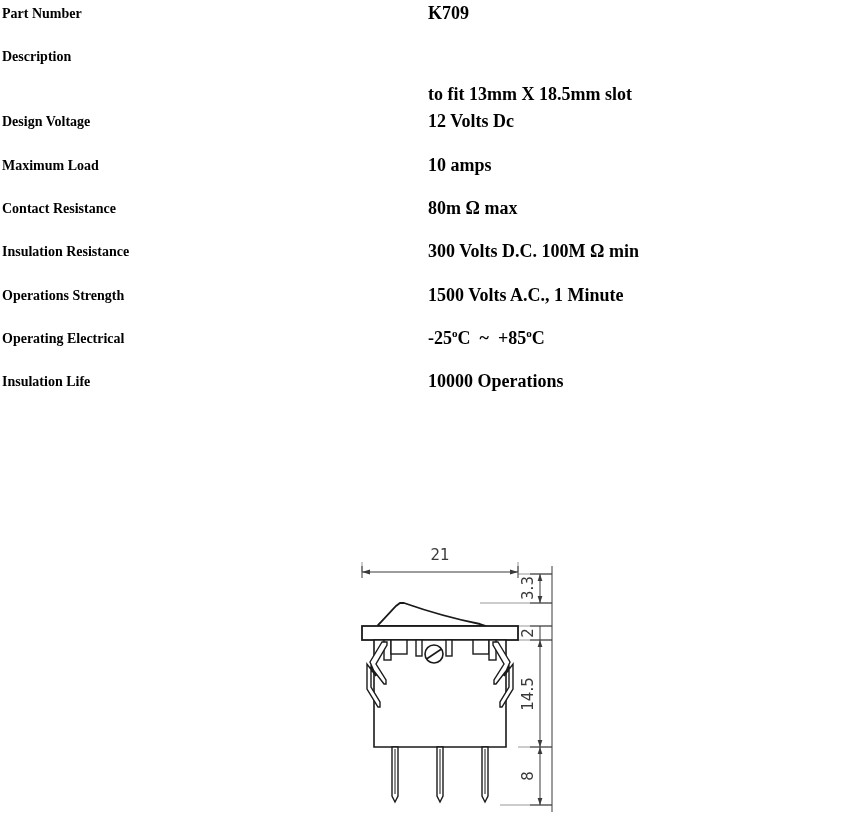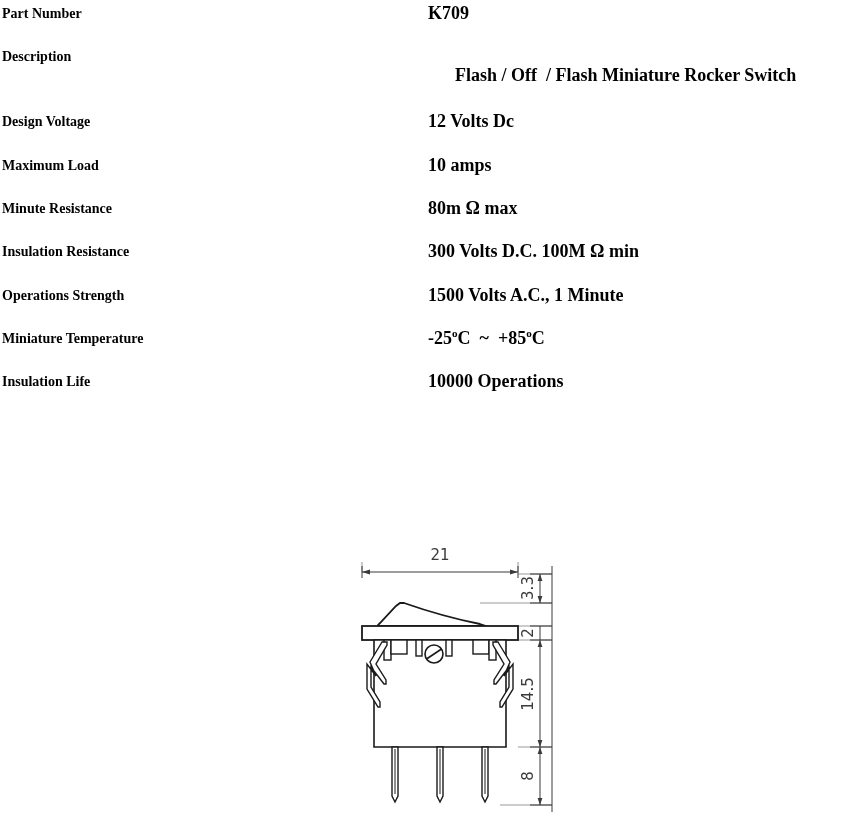--- a/index.html
+++ b/index.html
@@ -79,51 +79,51 @@
 <section id="spec-table">
 
   <div class="spec-row" style="top:4px;">
     <div class="spec-label">Part Number</div>
     <div class="spec-value">K709</div>
   </div>
 
   <div class="spec-row" style="top:47px;">
     <div class="spec-label">Description</div>
     <div class="spec-value">
-      <span>Flash / Off  / Flash Miniature Rocker Switch</span>
+      <span class="line2">to fit 13mm X 18.5mm slot</span>
     </div>
   </div>
 
   <div class="spec-row" style="top:112px;">
     <div class="spec-label">Design Voltage</div>
     <div class="spec-value">12 Volts Dc</div>
   </div>
 
   <div class="spec-row" style="top:156px;">
     <div class="spec-label">Maximum Load</div>
     <div class="spec-value">10 amps</div>
   </div>
 
   <div class="spec-row" style="top:199px;">
-    <div class="spec-label">Minute Resistance</div>
+    <div class="spec-label">Contact Resistance</div>
     <div class="spec-value">80m Ω max</div>
   </div>
 
   <div class="spec-row" style="top:242px;">
     <div class="spec-label">Insulation Resistance</div>
     <div class="spec-value">300 Volts D.C. 100M Ω min</div>
   </div>
 
   <div class="spec-row" style="top:286px;">
     <div class="spec-label">Operations Strength</div>
     <div class="spec-value">1500 Volts A.C., 1 Minute</div>
   </div>
 
   <div class="spec-row" style="top:329px;">
-    <div class="spec-label">Miniature Temperature</div>
+    <div class="spec-label">Operating Electrical</div>
     <div class="spec-value" id="temp-value">-25<sup class="deg">o</sup>C  ~  +85<sup class="deg">o</sup>C</div>
   </div>
 
   <div class="spec-row" style="top:372px;">
     <div class="spec-label">Insulation Life</div>
     <div class="spec-value">10000 Operations</div>
   </div>
 
 </section>
 

